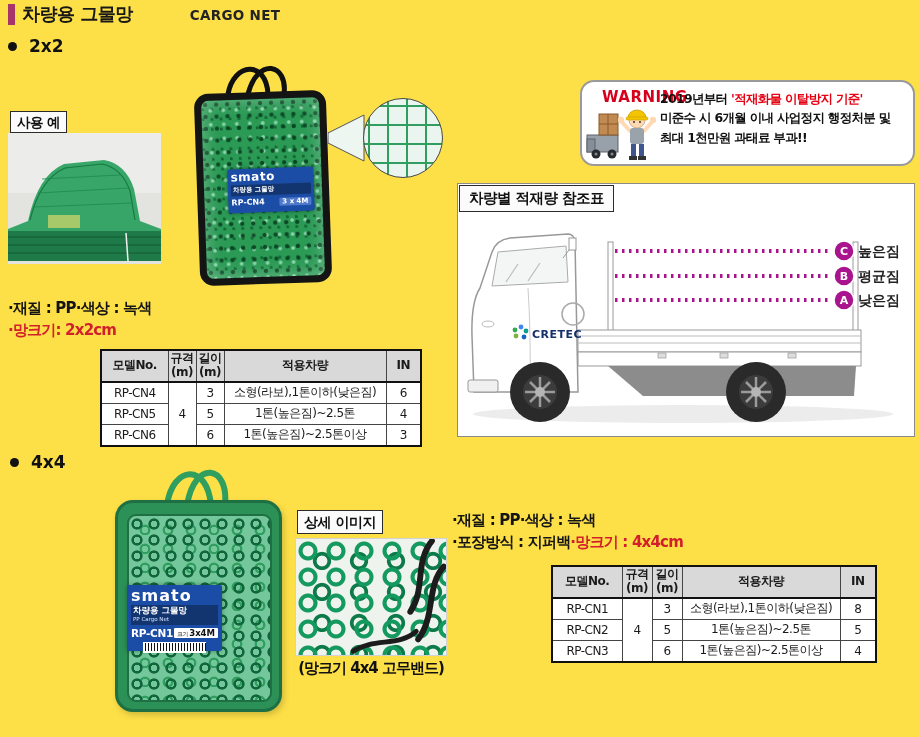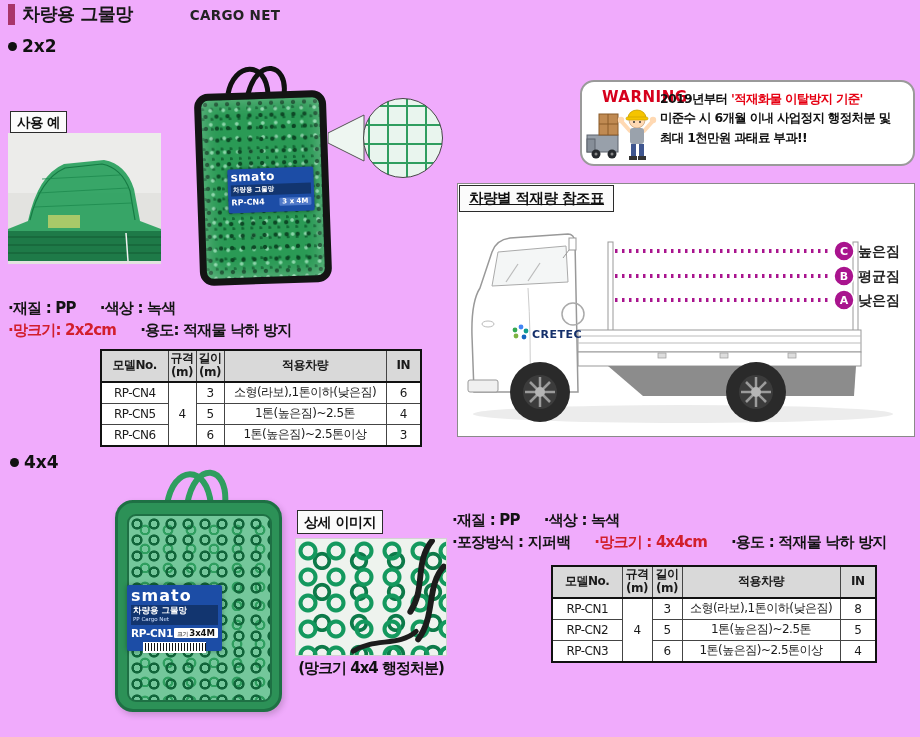--- a/index.html
+++ b/index.html
@@ -1,26 +1,26 @@
 <!DOCTYPE html>
 <html><head>
 <meta charset="utf-8">
 <style>
   html,body{margin:0;padding:0;background:#fff;}
   body{font-family:"DejaVu Sans","Liberation Sans",sans-serif;color:#1a1a1a;}
-  #canvas{position:relative;width:920px;height:737px;background:#f0abfc;overflow:hidden;}
+  #canvas{position:relative;width:920px;height:737px;background:#fde047;overflow:hidden;}
 
   
   .accent-bar{position:absolute;left:8px;top:4px;width:7px;height:21px;background:#a8356a;}
   .page-title{position:absolute;left:22px;top:2px;display:flex;align-items:baseline;gap:9px;}
   .title-ko{font-size:18px;font-weight:800;color:#171717;letter-spacing:-0.5px;}
   .title-en{font-size:13.5px;font-weight:700;color:#232323;letter-spacing:0.3px;margin-left:48px;}
 
   
-  .section-bullet{position:absolute;display:flex;align-items:center;gap:5px;}
+  .section-bullet{position:absolute;display:flex;align-items:center;gap:12px;}
   .dot{width:9px;height:9px;border-radius:50%;background:#111;}
   .bullet-label{font-size:17px;font-weight:600;color:#111;}
 
   
   .frame-label{border:1.5px solid #2b2b2b;background:#fbfbfb;text-align:center;
     font-weight:800;color:#111;position:absolute;letter-spacing:-0.5px;}
 
   
   .usage-photo{position:absolute;left:8px;top:133px;width:153px;height:131px;}
 
@@ -57,26 +57,26 @@
     border-radius:14px;background:#fff;box-sizing:border-box;}
   .warning-title{position:absolute;left:20px;top:6px;color:#d6001c;font-weight:800;font-size:15px;letter-spacing:0.5px;}
   .warning-illu{position:absolute;left:4px;top:23px;width:74px;height:58px;}
   .warning-text{position:absolute;left:78px;top:7px;width:255px;font-size:12.5px;font-weight:700;
     line-height:1.55;letter-spacing:-0.7px;color:#111;}
   .warning-red{color:#e60012;}
 
   
   .ref-box{position:absolute;left:457px;top:183px;width:458px;height:254px;border:1px solid #8a8a8a;
     background:#fff;box-sizing:border-box;}
-  .ref-title{left:1px;top:1px;width:153px;height:25px;line-height:25px;font-size:14.5px;text-decoration:underline;}
+  .ref-title{left:1px;top:1px;width:153px;height:25px;line-height:25px;font-size:14.5px;}
   .ref-svg{position:absolute;left:0;top:0;width:456px;height:252px;}
 
   
   .spec-block{position:absolute;font-size:15px;font-weight:600;letter-spacing:-0.8px;color:#141414;}
-  .spec-line{display:flex;gap:24px;height:22px;align-items:center;white-space:nowrap;}
+  .spec-line{display:flex;gap:0;height:22px;align-items:center;white-space:nowrap;}
   .spec-red{color:#d21f2c;}
 
   
   .spec-table{border-collapse:collapse;table-layout:fixed;border:2px solid #111;background:#fff;}
   .spec-table th{background:#d9d9d9;border:1px solid #444;border-bottom:2px solid #111;
     font-size:12px;font-weight:800;padding:1px 0;line-height:1.15;letter-spacing:-0.5px;}
   .spec-table td{border:1px solid #444;font-size:12px;text-align:center;padding:1.5px 0;letter-spacing:-0.5px;}
   .t2x2{position:absolute;left:100px;top:349px;width:320px;}
   .t4x4{position:absolute;left:551px;top:565px;width:324px;}
 
@@ -277,21 +277,20 @@
     <div class="frame-label ref-title">차량별 적재량 참조표</div>
   </div>
 
   <div class="spec-block" style="left:8px;top:297px;">
     <div class="spec-line">
       <span>·재질 : PP</span>
       <span>·색상 : 녹색</span>
     </div>
     <div class="spec-line">
       <span class="spec-red">·망크기: 2x2cm</span>
-      <span>·용도: 적재물 낙하 방지</span>
     </div>
   </div>
 
   <table class="spec-table t2x2">
     <colgroup>
         <col style="width:67px">
         <col style="width:28px">
         <col style="width:28px">
         <col style="width:162px">
         <col style="width:35px">
@@ -352,32 +351,31 @@
 
   <div class="frame-label" style="left:297px;top:510px;width:84px;height:22px;line-height:22px;font-size:14px;">상세 이미지</div>
   <div class="detail-img">
     <svg class="detail-bands" viewBox="0 0 152 118">
       <path d="M138,2 C120,24 132,50 116,74" fill="none" stroke="#1c1c1c" stroke-width="6" stroke-linecap="round"></path>
       <path d="M150,28 C132,48 142,78 124,102" fill="none" stroke="#1c1c1c" stroke-width="6" stroke-linecap="round"></path>
       <path d="M58,114 C80,100 104,110 122,94" fill="none" stroke="#1c1c1c" stroke-width="5" stroke-linecap="round"></path>
     </svg>
   </div>
   <div class="detail-caption">
-    <div>(망크기 4x4 행정처분)</div>
+    <div>(망크기 4x4 고무밴드)</div>
   </div>
 
   <div class="spec-block" style="left:452px;top:509px;">
     <div class="spec-line">
       <span>·재질 : PP</span>
       <span>·색상 : 녹색</span>
     </div>
     <div class="spec-line">
       <span>·포장방식 : 지퍼백</span>
       <span class="spec-red">·망크기 : 4x4cm</span>
-      <span>·용도 : 적재물 낙하 방지</span>
     </div>
   </div>
 
   <table class="spec-table t4x4">
     <colgroup>
         <col style="width:70px">
         <col style="width:30px">
         <col style="width:30px">
         <col style="width:158px">
         <col style="width:36px">

